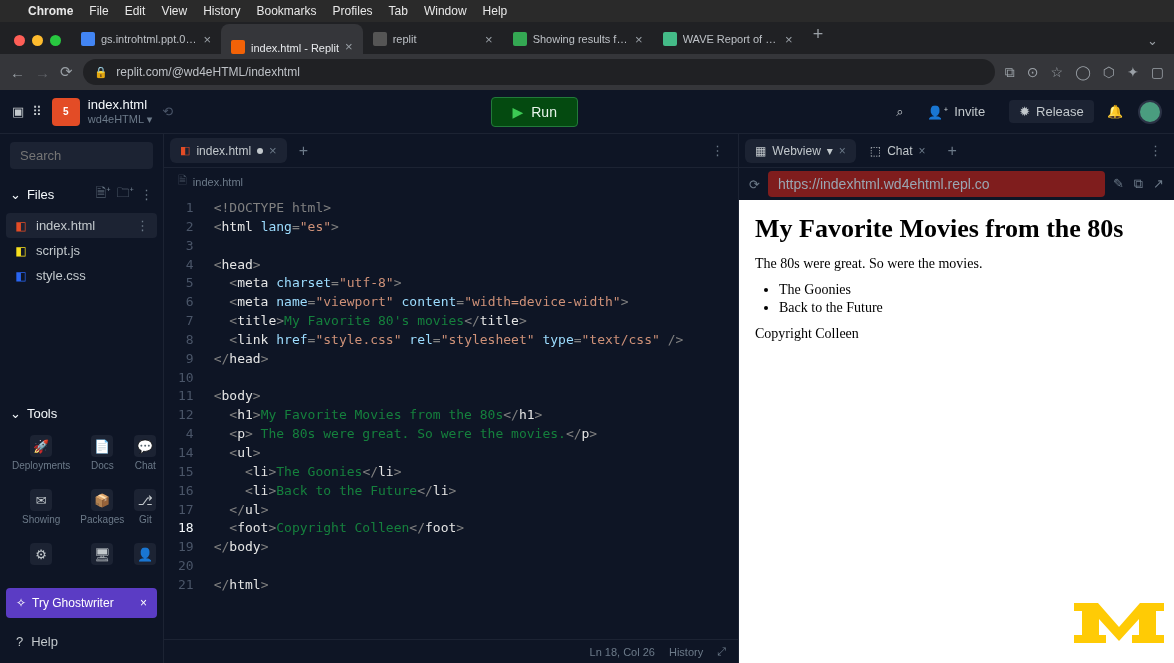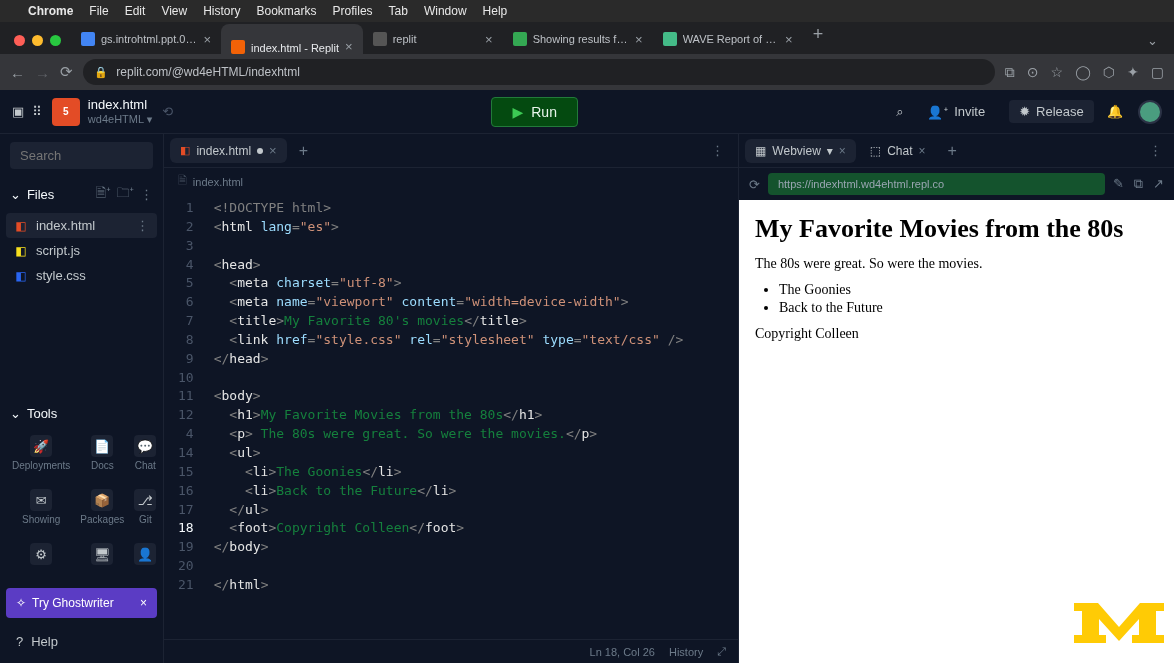--- a/index.html
+++ b/index.html
@@ -109,21 +109,21 @@
 
 .preview-pane { width: 435px; background: #0e1525; display: flex; flex-direction: column; }
 .preview-tabs { height: 34px; display: flex; align-items: center; padding: 0 6px; border-bottom: 1px solid #1c2333; gap: 4px; }
 .preview-tab { display: flex; align-items: center; gap: 6px; padding: 5px 10px; border-radius: 6px; font-size: 12px; cursor: pointer; }
 .preview-tab.active { background: #1c2333; }
 .preview-tab .pt-close { color: #6c7a89; font-size: 12px; }
 .preview-tabs .add { color: #6c7a89; font-size: 16px; padding: 0 8px; cursor: pointer; }
 .preview-tabs .more { margin-left: auto; color: #6c7a89; cursor: pointer; padding: 0 6px; }
 .preview-url { height: 32px; display: flex; align-items: center; padding: 0 10px; gap: 8px; }
 .preview-url .reload { color: #6c7a89; cursor: pointer; }
-.preview-url .url-input { flex: 1; background: #14532d; border-radius: 4px; padding: 5px 10px; font-size: 11px; color: #9aa6b2; }
+.preview-url .url-input { flex: 1; background: #7f1d1d; border-radius: 4px; padding: 5px 10px; font-size: 14px; color: #9aa6b2; }
 .preview-url .url-actions { display: flex; gap: 10px; color: #6c7a89; }
 .preview-content { flex: 1; background: #fff; color: #000; padding: 14px 16px; font-family: "Times New Roman", serif; position: relative; overflow: hidden; }
 .preview-content h1 { font-size: 26px; font-weight: bold; margin-bottom: 12px; }
 .preview-content p { font-size: 14px; margin-bottom: 10px; }
 .preview-content ul { margin: 0 0 10px 24px; font-size: 14px; }
 .preview-content ul li { margin: 2px 0; }
 .preview-content .footer-text { font-size: 14px; }
 .m-logo { position: absolute; bottom: 10px; right: 10px; }
 .m-logo svg { display: block; }
 </style>

